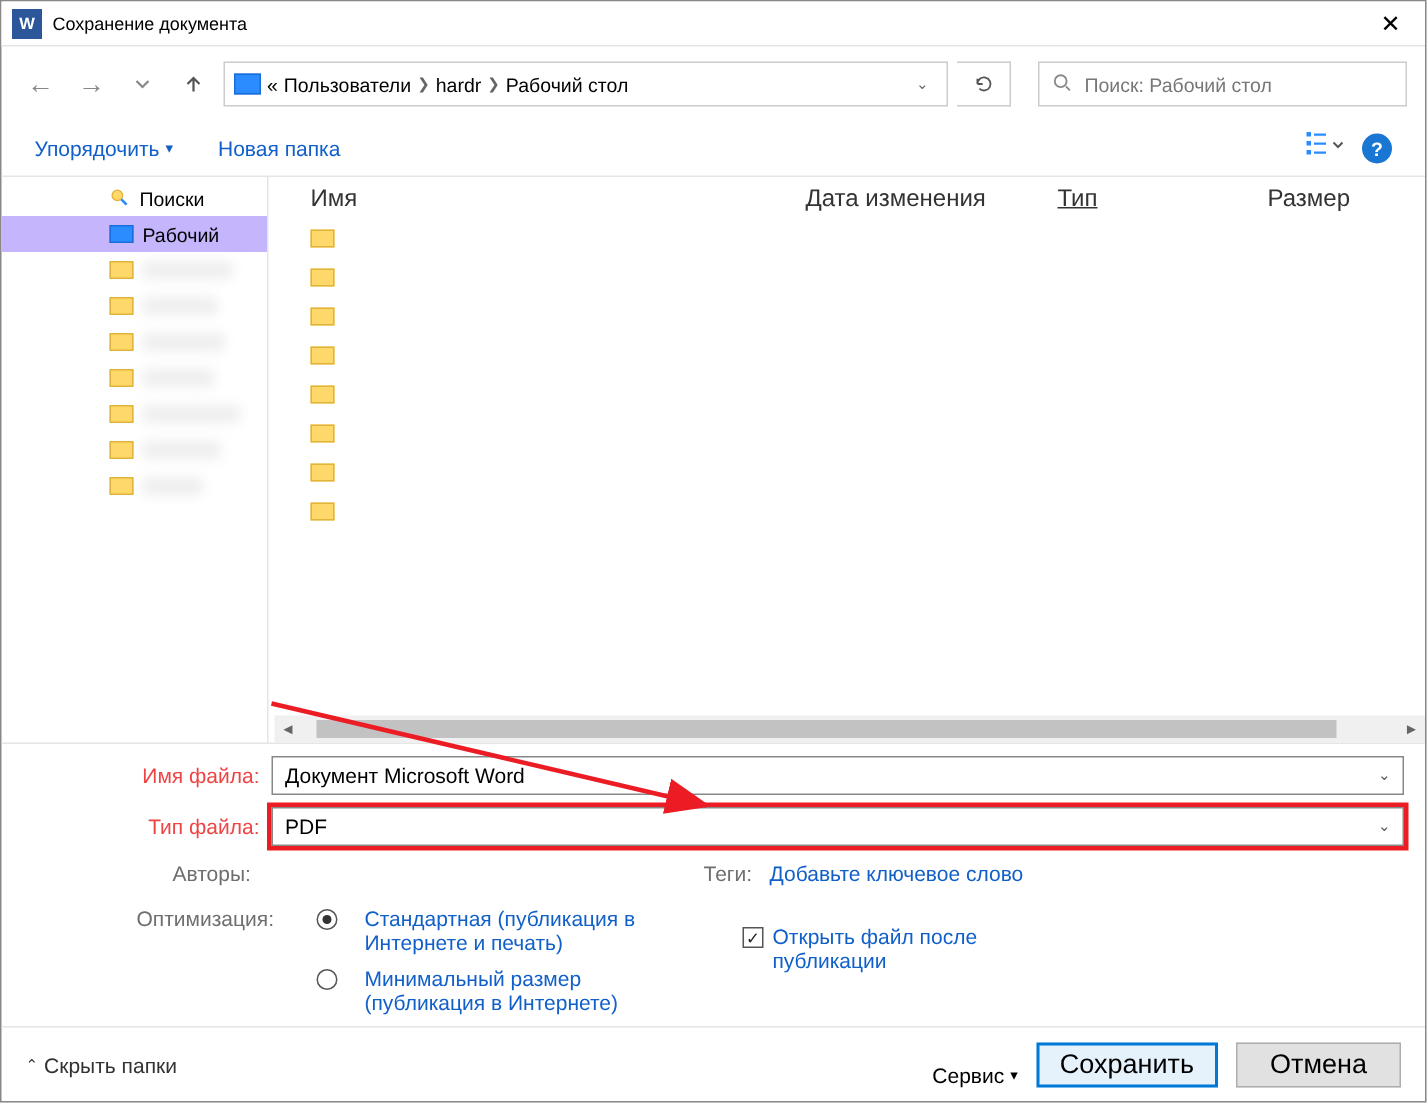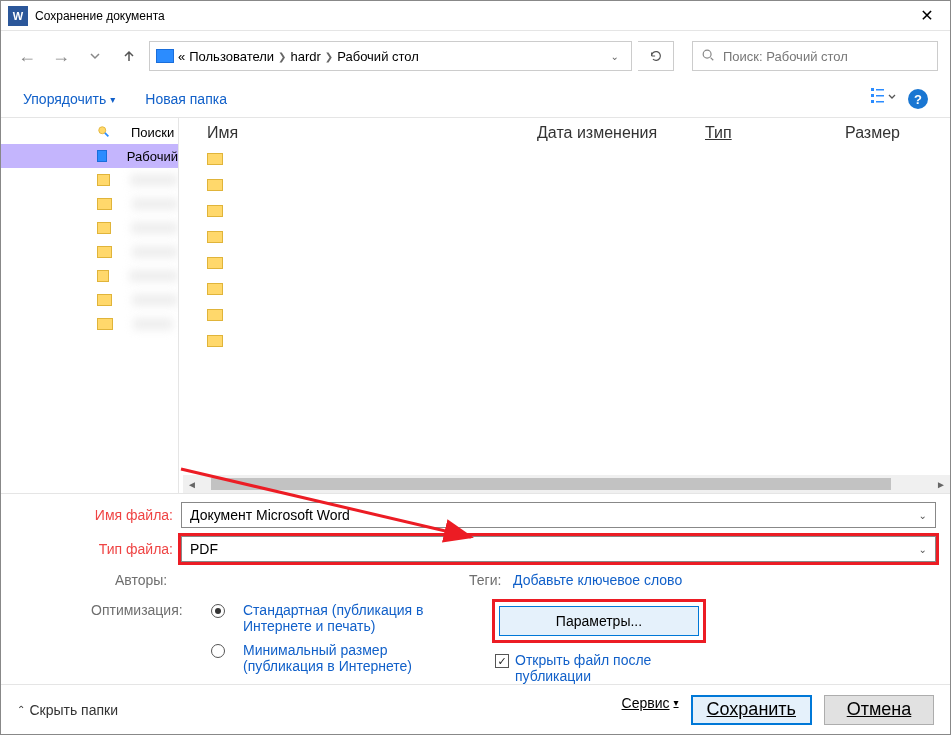--- a/index.html
+++ b/index.html
@@ -68,21 +68,21 @@
     color: #fff; display: inline-flex; align-items: center; justify-content: center;
     font-size: 13px; font-weight: 700;
   }
   
   .main { flex: 1; display: flex; min-height: 0; border-top: 1px solid #e5e5e5; border-bottom: 1px solid #e5e5e5; }
   .tree {
     width: 178px; border-right: 1px solid #e5e5e5; overflow: hidden;
     font-size: 13px; padding-top: 2px;
   }
   .tree-item {
-    display: flex; align-items: center; height: 24px; padding-left: 96px; gap: 20px;
+    display: flex; align-items: center; height: 24px; padding-left: 72px; gap: 6px;
     white-space: nowrap;
   }
   .tree-item.selected { background: #c4b5fd; }
   .folder-ic { width: 16px; height: 12px; background: #ffd86b; border: 1px solid #e0b43a; }
   .search-ic { width: 14px; height: 14px; }
   .resizer { width: 4px; cursor: col-resize; }
   .filelist { flex: 1; display: flex; flex-direction: column; min-width: 0; }
   .headers {
     height: 30px; display: flex; align-items: center; font-size: 16px;
     color: #333; padding-left: 24px;
@@ -143,21 +143,21 @@
     width: 14px; height: 14px; border: 1px solid #555; background: #fff;
     flex: 0 0 14px; margin-top: 2px; display:flex; align-items:center; justify-content:center;
     font-size: 11px; color:#222;
   }
   
   .footer {
     height: 50px; border-top: 1px solid #e5e5e5; display: flex; align-items: center;
     padding: 0 16px;
   }
   .hide-folders { display: flex; align-items: center; gap: 4px; font-size: 14px; color:#333;}
-  .footer .right { margin-left: auto; display: flex; align-items: flex-start; gap: 12px; text-decoration: underline; }
+  .footer .right { margin-left: auto; display: flex; align-items: flex-end; gap: 12px; }
   .service { font-size: 14px; display: flex; align-items: center; gap: 4px; }
   .btn {
     min-width: 110px; height: 30px; border: 1px solid #adadad; background: #e1e1e1;
     font-size: 18px; padding: 0 14px;
   }
   .btn.primary { border: 2px solid #0078d7; background: #e5f1fb; }
   
   .anno-arrow {
     position: absolute; pointer-events:none;
   }
@@ -376,23 +376,20 @@
         <div class="radio-item">
           <span class="radio checked"></span>
           <span>Стандартная (публикация в Интернете и печать)</span>
         </div>
         <div class="radio-item">
           <span class="radio"></span>
           <span>Минимальный размер (публикация в Интернете)</span>
         </div>
       </div>
       <div class="right-col">
-        <span class="param-wrap">
-          <button class="param-btn">Параметры...</button>
-        </span>
         <div class="chk-row">
           <span class="chk">✓</span>
           <span>Открыть файл после публикации</span>
         </div>
       </div>
     </div>
   </div>
 
   <div class="footer">
     <span class="hide-folders">

